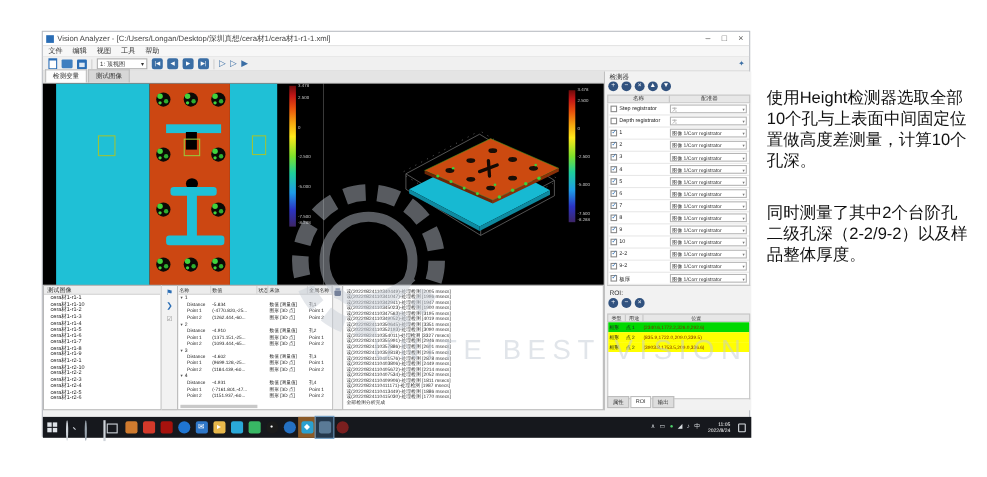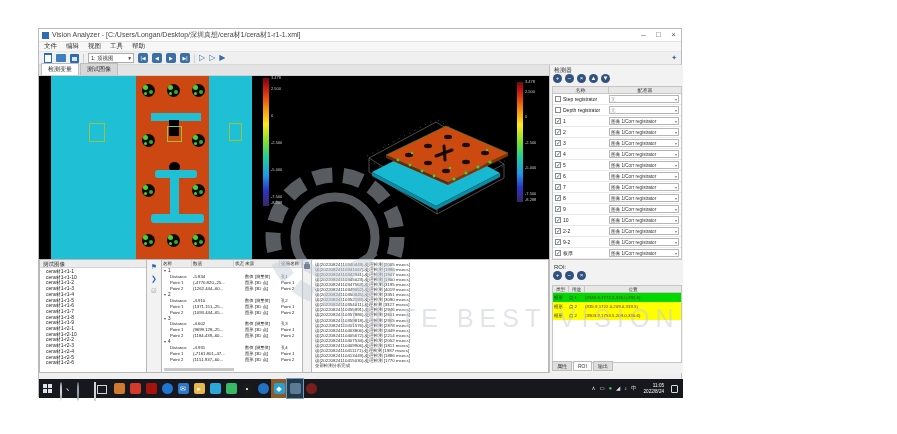--- a/index.html
+++ b/index.html
@@ -783,14 +783,18 @@
       <svg id="wm-gear" width="180" height="180" viewBox="0 0 180 180">
         <circle cx="90" cy="90" r="62" fill="none" stroke="#c4cbd5" stroke-width="15" stroke-dasharray="19 11"></circle>
         <circle cx="90" cy="90" r="40" fill="none" stroke="#c4cbd5" stroke-width="9"></circle>
         <path d="M60 120 Q 95 135 130 105" fill="none" stroke="#c4cbd5" stroke-width="8"></path>
       </svg>
       <div id="wm-text">UNITE BEST VISION</div>
     </div>
 
   </div>
 
+  <div id="annotation">
+    <div class="para">使用Height检测器选取全部10个孔与上表面中间固定位置做高度差测量，计算10个孔深。</div>
+    <div class="para">同时测量了其中2个台阶孔二级孔深（2-2/9-2）以及样品整体厚度。</div>
+  </div>
 
 </div>
 
 </body></html>

